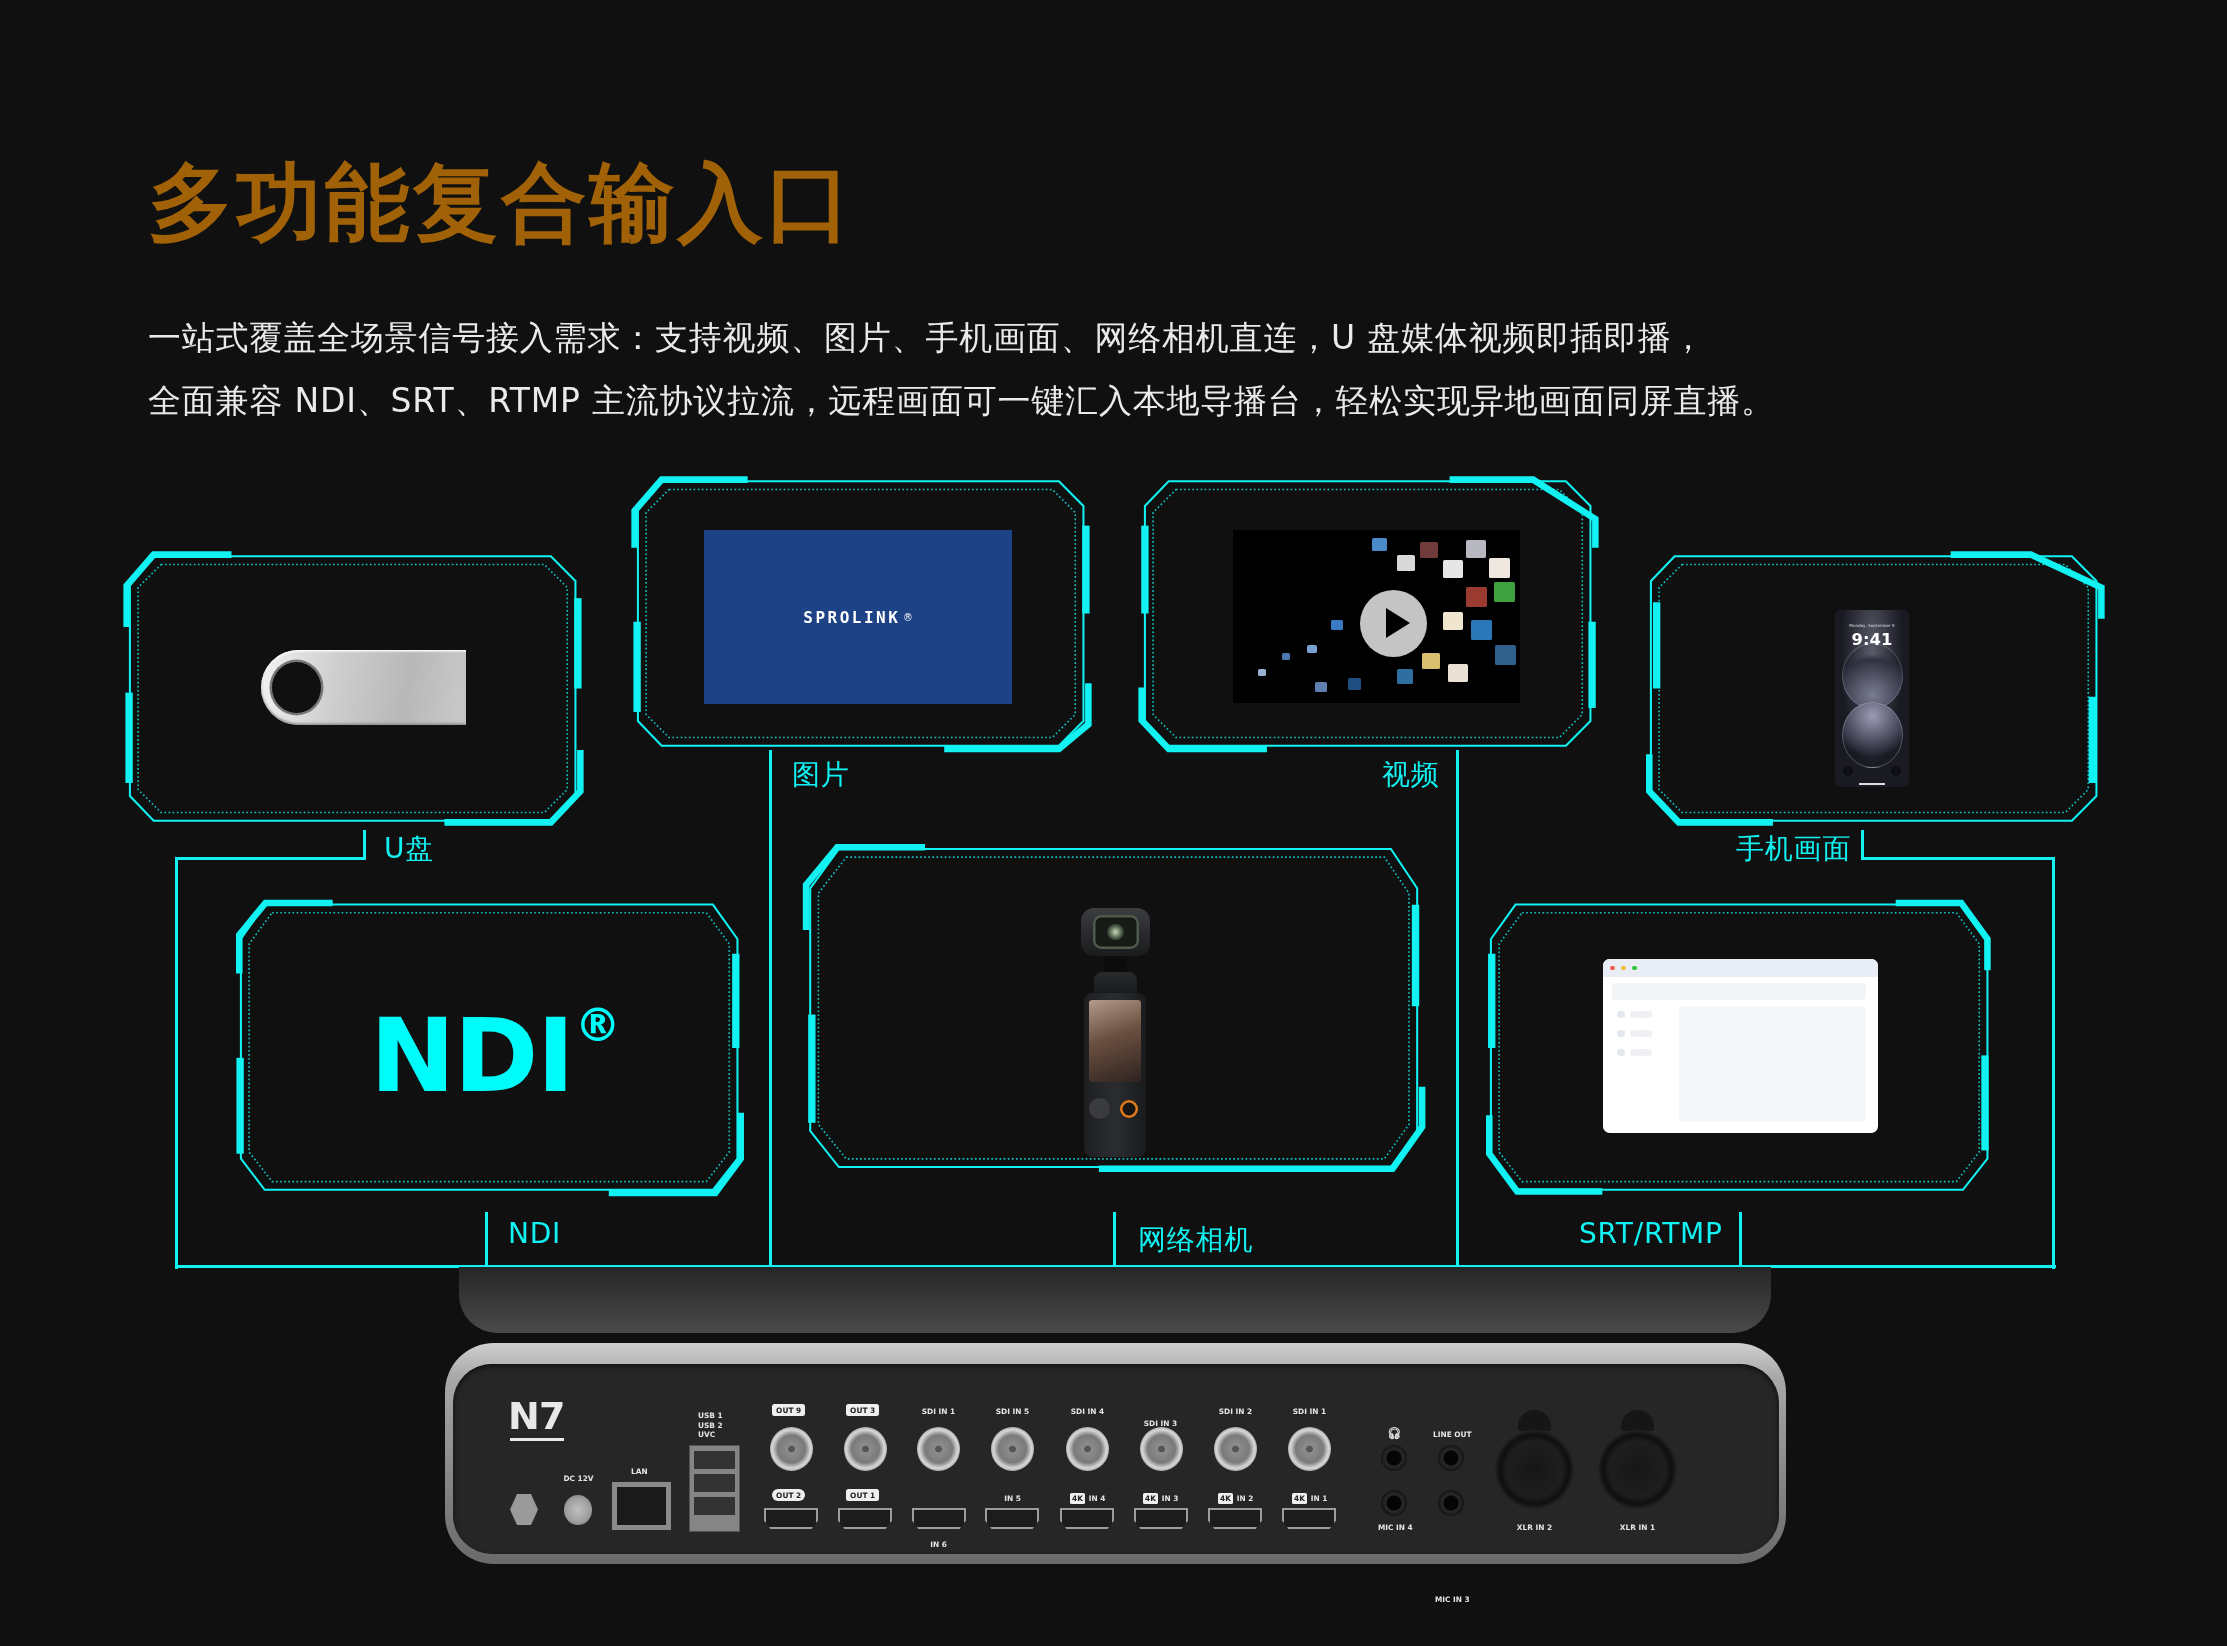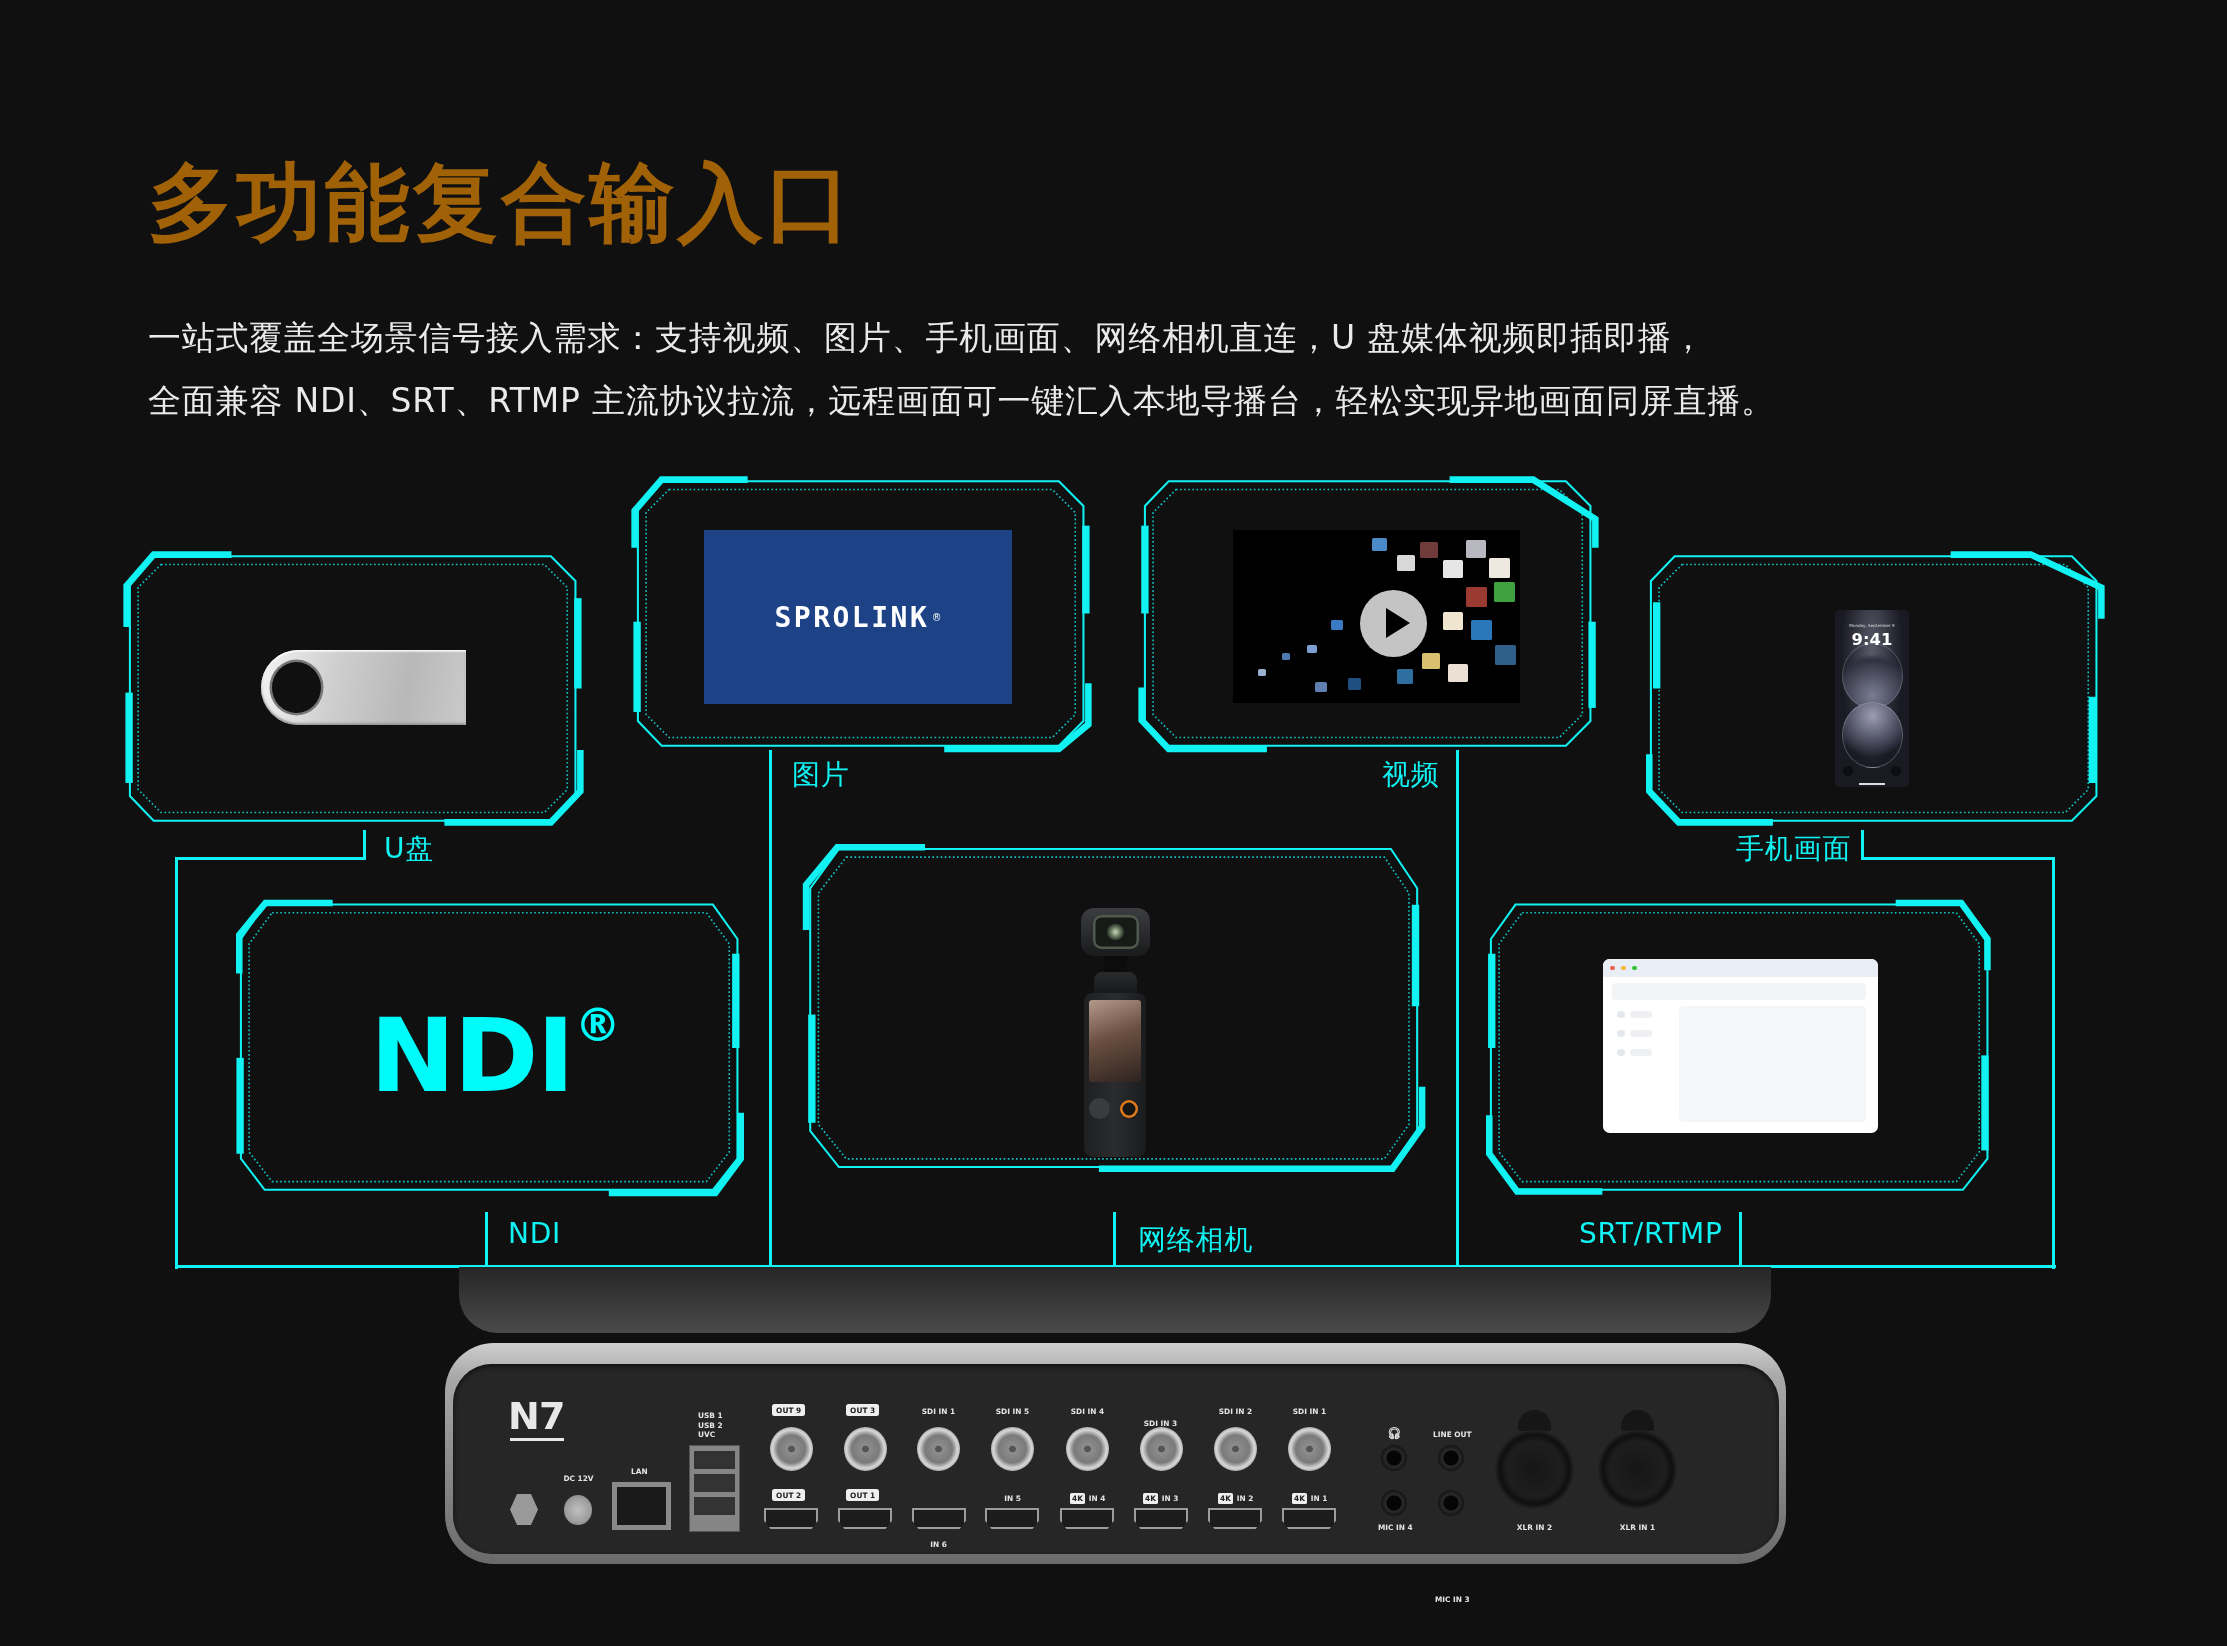--- a/index.html
+++ b/index.html
@@ -20,21 +20,21 @@
   .frame svg { position: absolute; left: 0; top: 0; width: 100%; height: 100%; overflow: visible; }
 
   .label { position: absolute; color: #12f2f2; font-size: 28px; line-height: 1; white-space: nowrap; letter-spacing: 0.8px; }
 
   
   .usb { position: absolute; }
   .usb .body { position: absolute; left: 33px; top: 0; width: 205px; height: 75px; background: linear-gradient(100deg, #f3f3f3 0%, #cfcfcf 35%, #b8b8b8 70%, #cacaca 100%); border-radius: 38px 0 0 38px; box-shadow: inset 0 1.6px 1.6px #fff, inset 0 -1.6px 2.5px #8a8a8a; }
   .usb .hole { position: absolute; left: 11.5px; top: 12.3px; width: 49px; height: 51px; border-radius: 50%; background: #101010; box-shadow: 0 0 0 2.5px #777; }
 
   .sprolink { position: absolute; background: #1d4386; display: flex; align-items: center; justify-content: center; }
-  .sprolink span { color: #fff; font-weight: 700; font-size: 28px; letter-spacing: 2.5px; font-family: "DejaVu Sans Mono", monospace; }
+  .sprolink span { color: #fff; font-weight: 700; font-size: 16px; letter-spacing: 2.5px; font-family: "DejaVu Sans Mono", monospace; }
   .sprolink sup { font-size: 9.8px; margin-left: 2.5px; color: #fff; }
 
   .video { position: absolute; background: #000; overflow: hidden; }
   .video .tile { position: absolute; border-radius: 1.6px; }
   .video .play { position: absolute; left: 127px; top: 60px; width: 67px; height: 67px; border-radius: 50%; background: rgba(230,230,230,0.85); }
   .video .play:after { content: ""; position: absolute; left: 26px; top: 18px; border-left: 24.6px solid #000; border-top: 15.6px solid transparent; border-bottom: 15.6px solid transparent; }
 
   .phone { position: absolute; background: radial-gradient(ellipse at 50% 25%, #5a5c6a 0%, #2c2d38 40%, #191a22 60%), #202029; border-radius: 4.9px; overflow: hidden; }
   .phone .bulb1 { position: absolute; left: 6.6px; top: 33px; width: 61px; height: 66px; border-radius: 50%; border: 1.6px solid rgba(200,200,220,0.25); background: radial-gradient(circle at 50% 80%, #7a7d92 0%, #303140 60%, transparent 70%); }
   .phone .bulb2 { position: absolute; left: 6.6px; top: 92px; width: 61px; height: 66px; border-radius: 50%; border: 1.6px solid rgba(200,200,220,0.3); background: radial-gradient(circle at 50% 20%, #9c9db5 0%, #383a4a 55%, transparent 70%); }
@@ -278,21 +278,21 @@
   <div class="abs" style="left:689px;top:1445px;width:51px;height:87px;background:#858585;border:1.6px solid #555;">
     <div style="margin:4.9px 4.1px;height:18px;background:#333;"></div>
     <div style="margin:4.9px 4.1px;height:18px;background:#333;"></div>
     <div style="margin:4.9px 4.1px;height:18px;background:#333;"></div>
   </div>
 
   <div class="pill" style="left:772px;top:1404px;">OUT 9</div>
   <div class="pill" style="left:846px;top:1404px;">OUT 3</div>
   <div class="bnc" style="left:770px;top:1427px;"></div>
   <div class="bnc" style="left:844px;top:1427px;"></div>
-  <div class="pill" style="left:772px;top:1489px;">OUT 2</div>
+  <div class="pill" style="left:772px;top:1489px;border-radius:6px;">OUT 2</div>
   <div class="pill" style="left:846px;top:1489px;">OUT 1</div>
   <div class="hdmi" style="left:764px;top:1508px;"></div>
   <div class="hdmi" style="left:838px;top:1508px;"></div>
 
   <div class="tiny" style="left:914px;top:1408px;width:49px;">SDI IN 1</div>
   <div class="tiny" style="left:988px;top:1408px;width:49px;">SDI IN 5</div>
   <div class="tiny" style="left:1063px;top:1408px;width:49px;">SDI IN 4</div>
   <div class="tiny" style="left:1136px;top:1408px;width:49px;margin-top:12px;">SDI IN 3</div>
   <div class="tiny" style="left:1211px;top:1408px;width:49px;">SDI IN 2</div>
   <div class="tiny" style="left:1285px;top:1408px;width:49px;">SDI IN 1</div>

